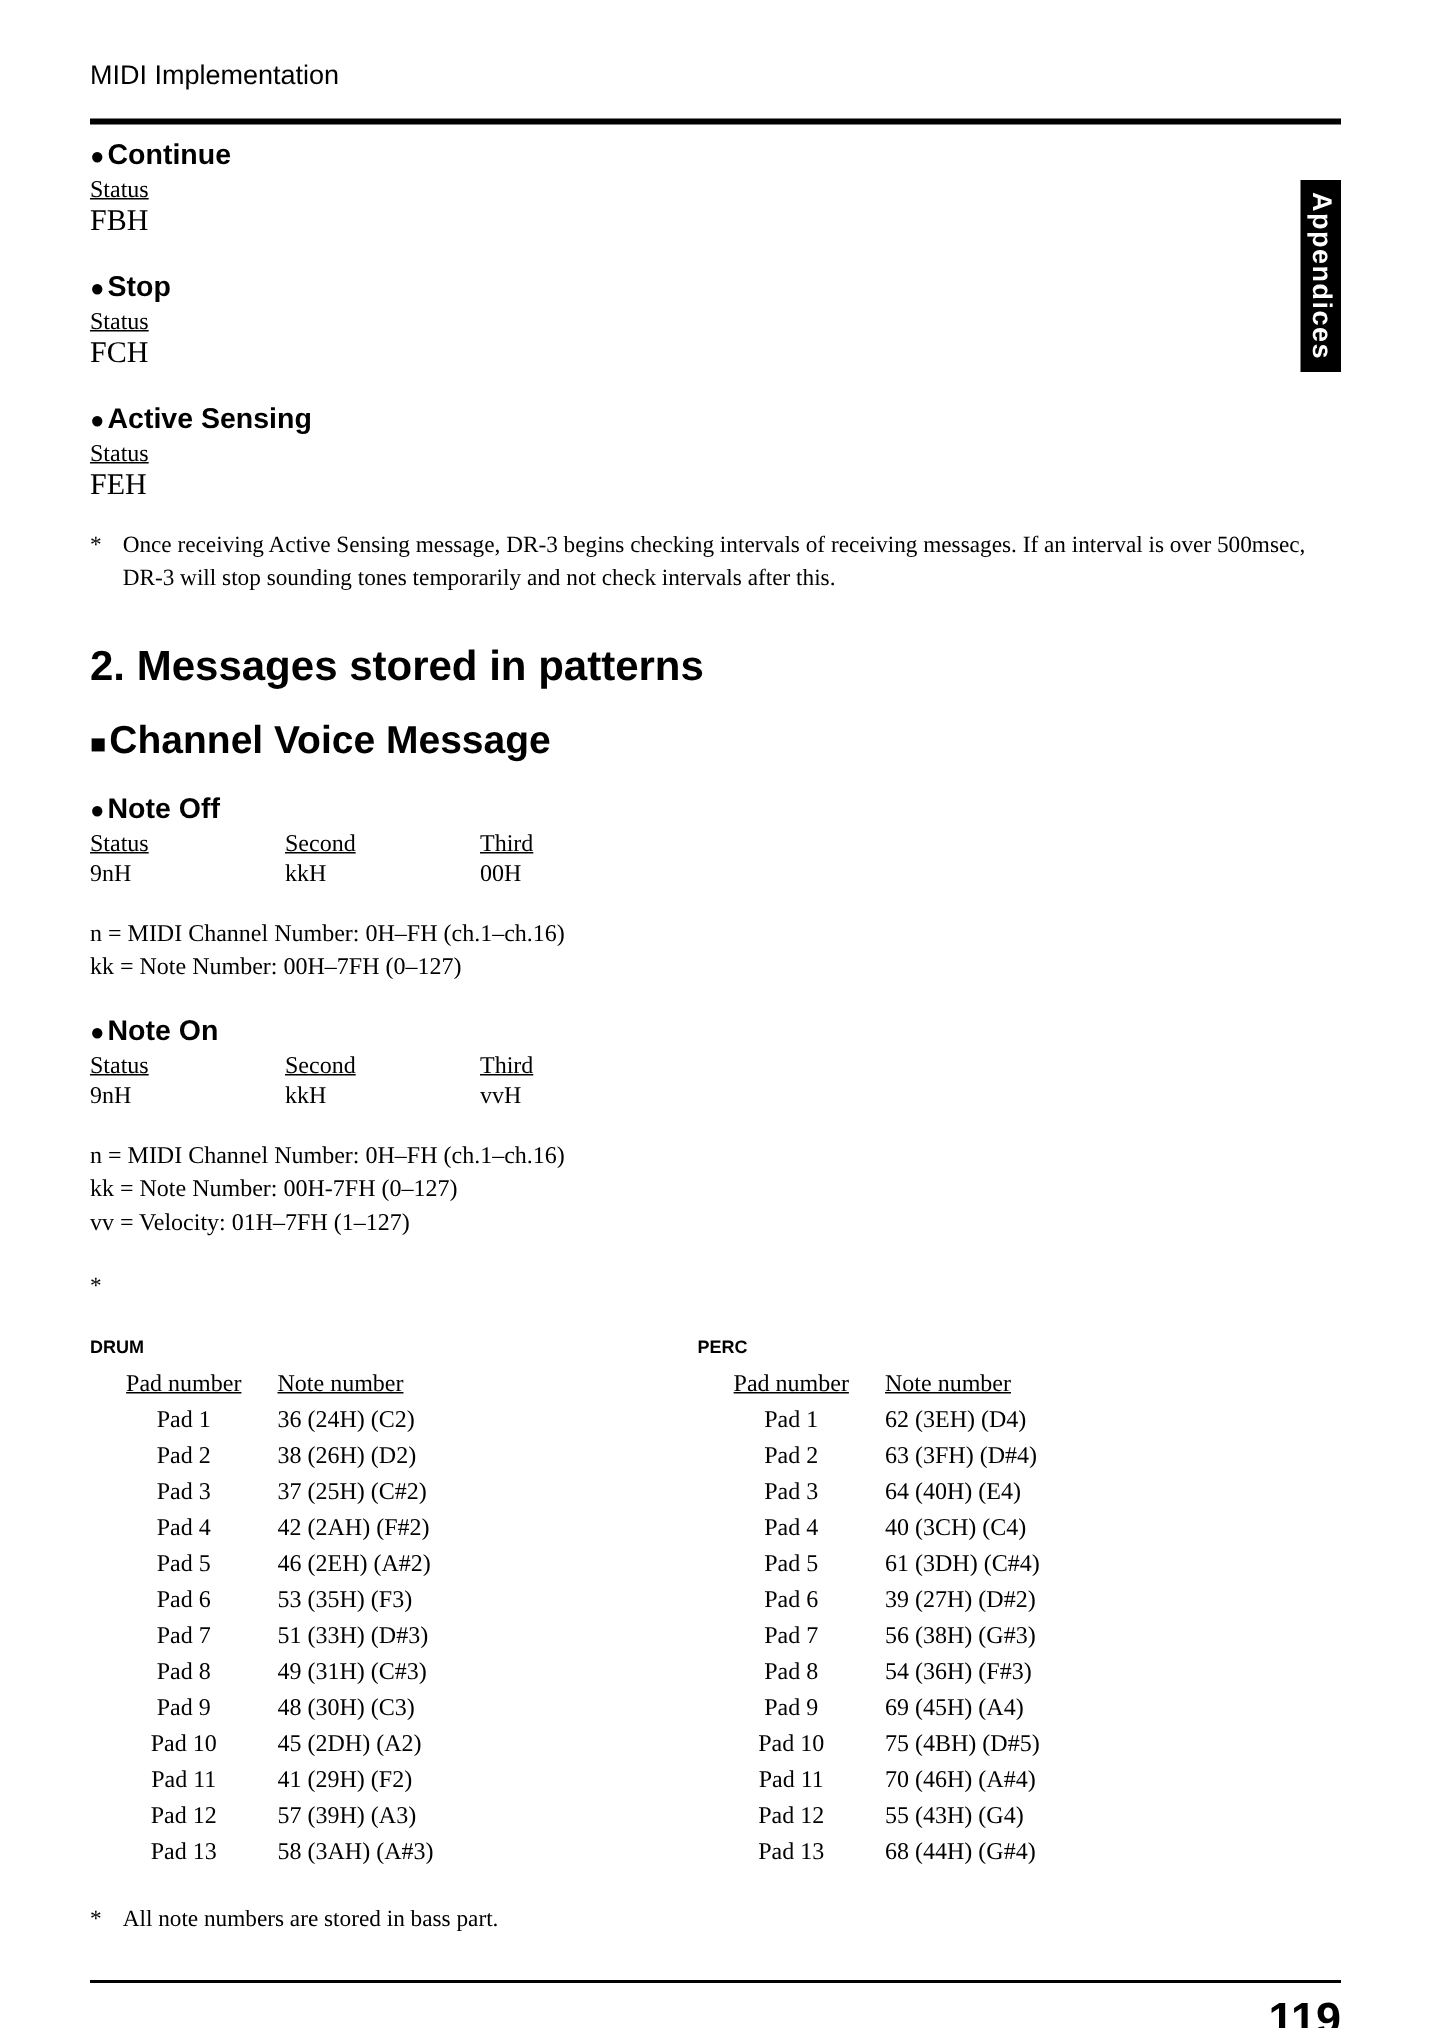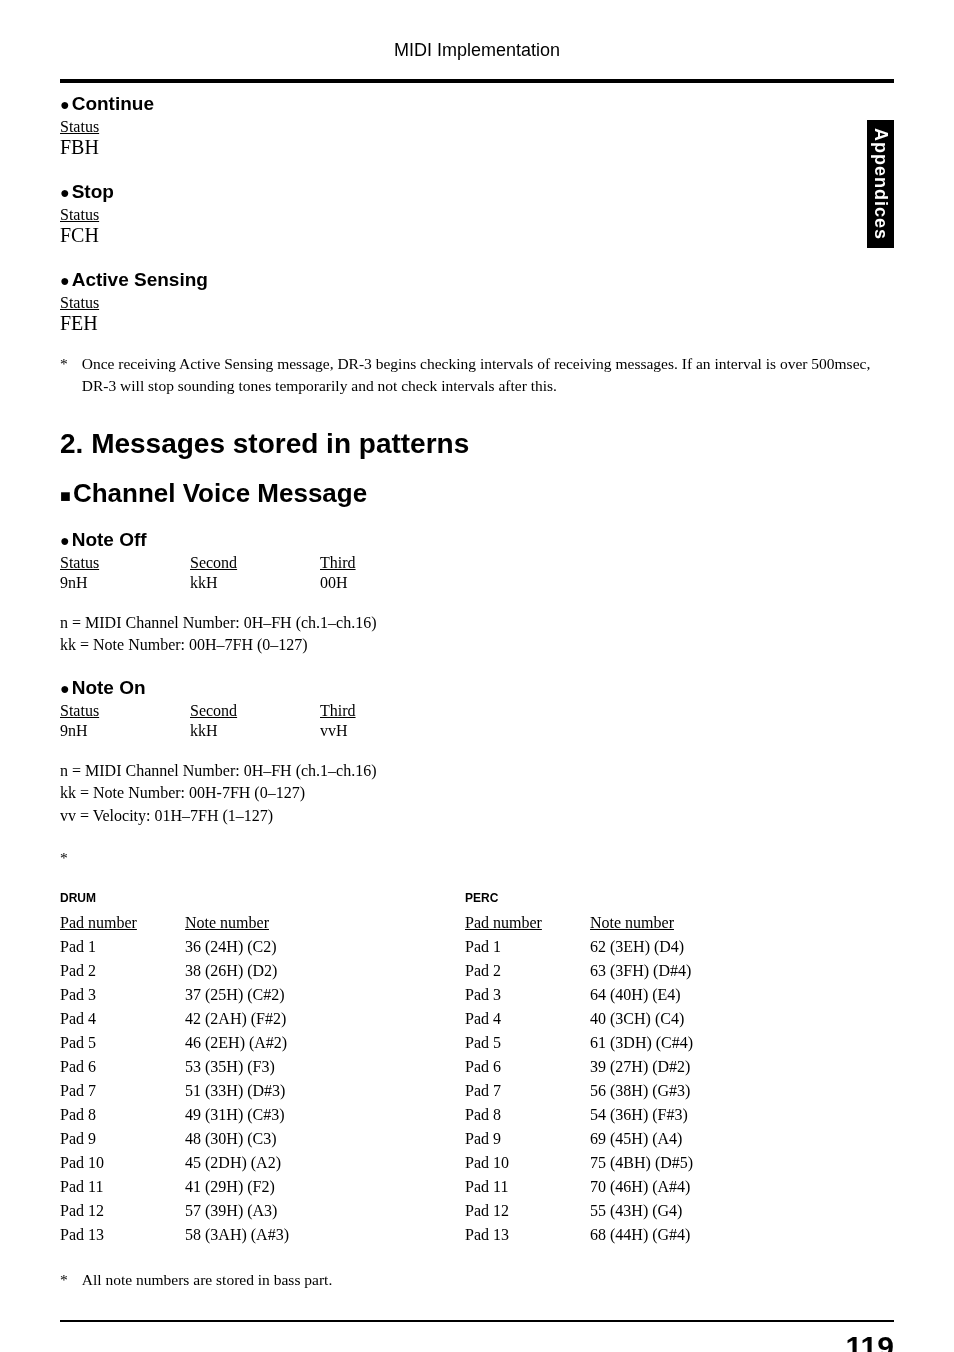--- a/index.html
+++ b/index.html
@@ -6,21 +6,21 @@
   body {
     width: 954px;
     height: 1352px;
     background: #fff;
     font-family: "Times New Roman", Times, serif;
     color: #000;
     position: relative;
     padding: 40px 60px 40px 60px;
   }
   .header-right {
-    text-align: center;
+    text-align: left;
     font-family: Arial, Helvetica, sans-serif;
     font-size: 18px;
     margin-bottom: 18px;
   }
   .thick-rule {
     border: none;
     border-top: 4px solid #000;
     margin: 0 0 10px 0;
   }
   .side-tab {
@@ -104,21 +104,21 @@
     font-family: Arial, Helvetica, sans-serif;
     font-weight: bold;
     font-size: 12px;
     margin-bottom: 6px;
   }
   .tbl-row {
     display: flex;
     font-size: 16px;
     line-height: 1.5;
   }
-  .tbl-row .p { width: 125px; }
+  .tbl-row .p { width: 125px; text-align: center; }
   .tbl-row .n { width: 200px; }
   .tbl-head { text-decoration: underline; }
   .footer-rule {
     border: none;
     border-top: 2px solid #000;
     margin-top: 28px;
   }
   .page-num {
     font-family: Arial, Helvetica, sans-serif;
     font-weight: bold;

